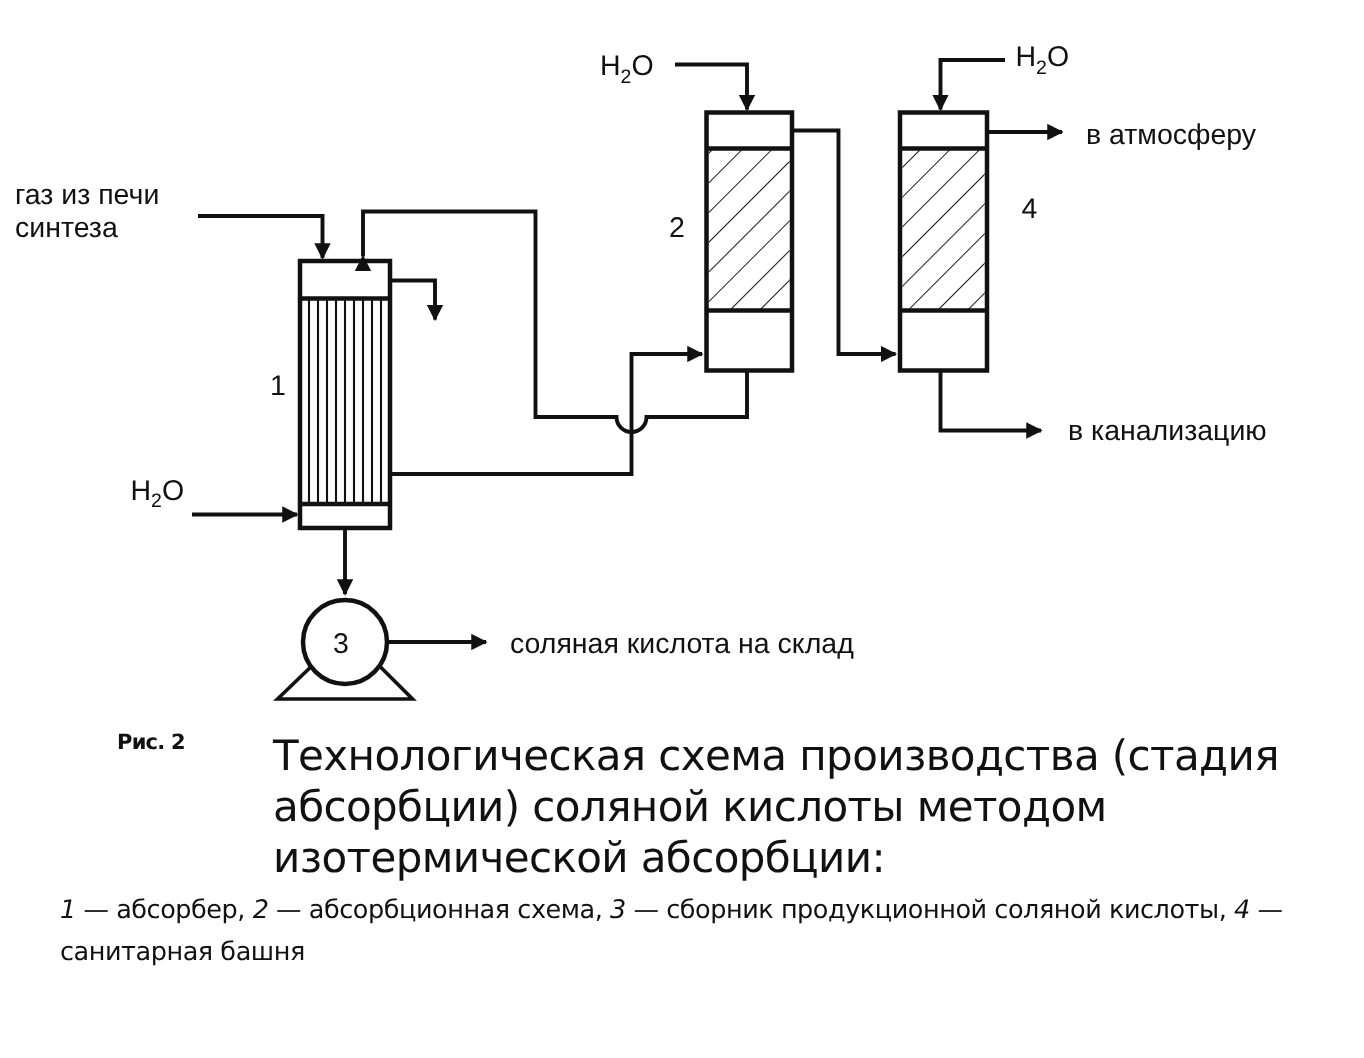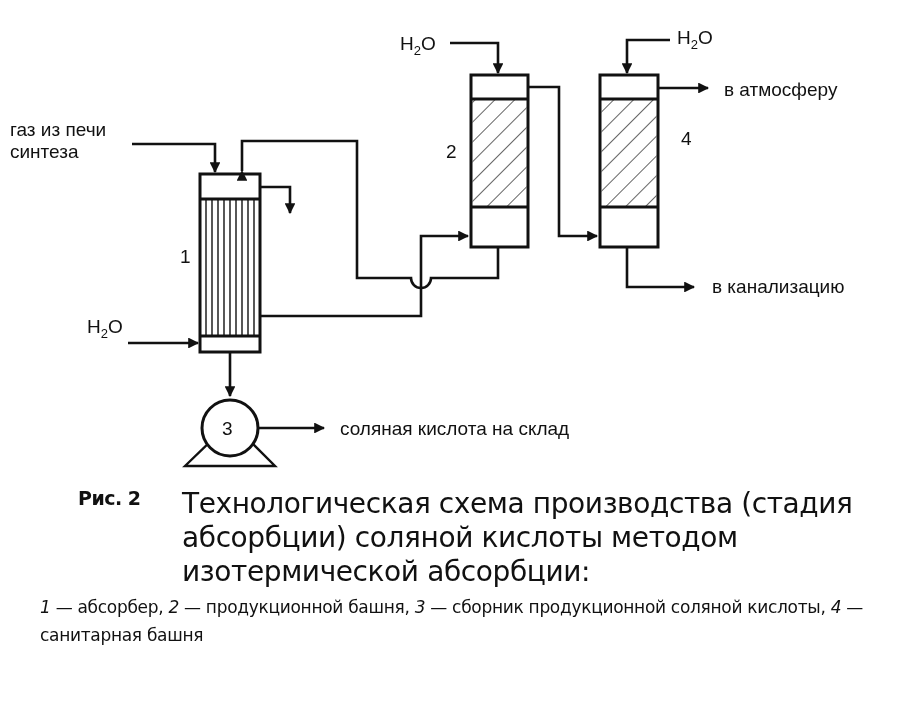--- a/index.html
+++ b/index.html
@@ -1,21 +1,21 @@
 <!DOCTYPE html>
 <html><head>
 <meta charset="utf-8">
 <style>
   html, body { margin: 0; padding: 0; background: #ffffff; }
   body { width: 909px; height: 705px; position: relative; overflow: hidden; font-family: "Liberation Sans", sans-serif; color: #111; }
   svg#diagram { position: absolute; left: 0; top: 0; }
   .lbl { font-family: "Liberation Sans", sans-serif; font-size: 19px; fill: #111; }
   .num { font-family: "Liberation Sans", sans-serif; font-size: 19px; fill: #111; }
   .caption { position: absolute; font-family: "DejaVu Sans", sans-serif; color: #111; }
-  #fig-label { left: 78px; top: 487px; font-size: 19px; font-weight: bold; letter-spacing: -0.5px; }
+  #fig-label { left: 78px; top: 487px; font-size: 14px; font-weight: bold; letter-spacing: -0.5px; }
   #fig-title { left: 182px; top: 487px; width: 710px; font-size: 28px; line-height: 34px; letter-spacing: -0.4px; }
   #legend { left: 40px; top: 593px; width: 860px; font-size: 17px; line-height: 28px; letter-spacing: -0.3px; }
   #legend i { font-style: italic; }
 </style>
 </head>
 <body>
 
 <svg id="diagram" width="909" height="705" viewBox="0 0 909 705">
   <defs>
     <pattern id="hatch" width="14" height="14" patternUnits="userSpaceOnUse" patternTransform="rotate(45)">
@@ -106,14 +106,14 @@
   </g>
 
   <text class="lbl" x="724" y="96">в атмосферу</text>
   <text class="lbl" x="712" y="293">в канализацию</text>
   <text class="lbl" x="340" y="435">соляная кислота на склад</text>
 </svg>
 
 <div class="caption" id="fig-label">Рис. 2</div>
 <div class="caption" id="fig-title">Технологическая схема производства (стадия абсорбции) соляной кислоты методом изотермической абсорбции:</div>
 <div class="caption" id="legend">
-  <i>1</i><span> — абсорбер, </span><i>2</i><span> — продукционной башня, </span><i>3</i><span> — сборник продукционной соляной кислоты, </span><i>4</i><span> — санитарная башня</span>
+  <i>1</i><span> — абсорбер, </span><i>2</i><span> — абсорбционная схема, </span><i>3</i><span> — сборник продукционной соляной кислоты, </span><i>4</i><span> — санитарная башня</span>
 </div>
 
 </body></html>

